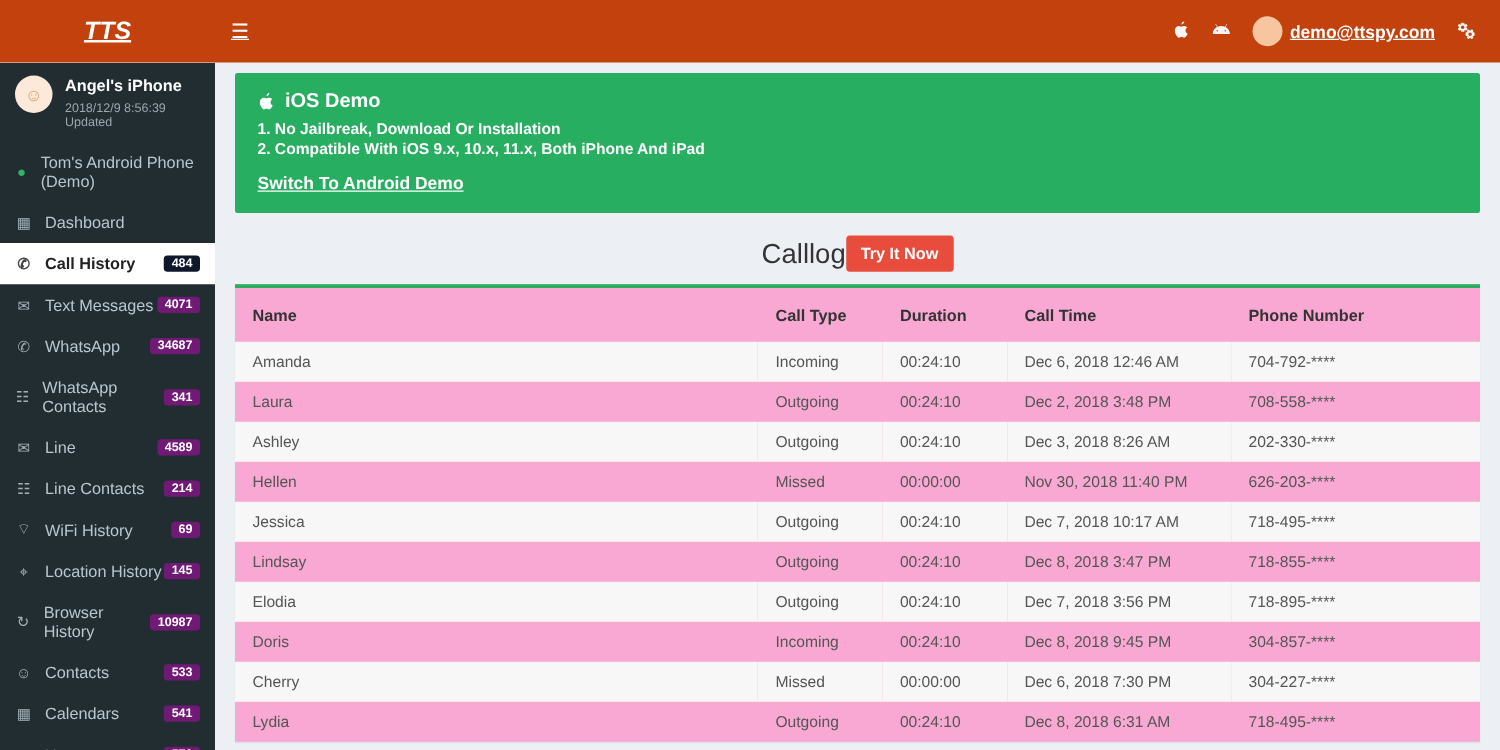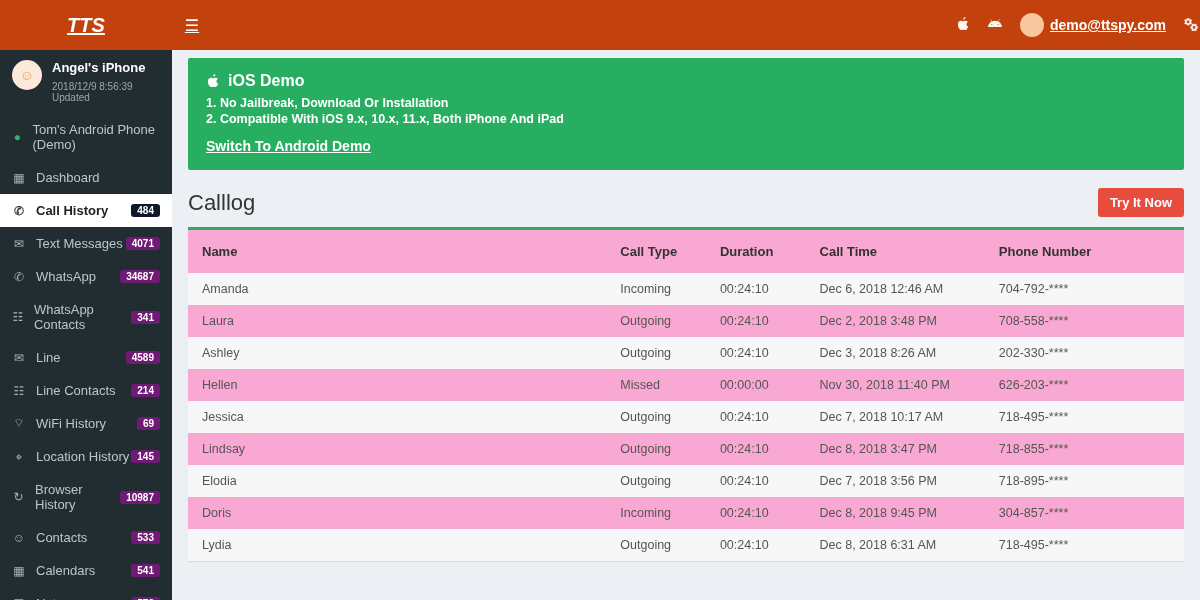--- a/index.html
+++ b/index.html
@@ -1,20 +1,20 @@
 <!DOCTYPE html>
 <html><head>
 <meta charset="utf-8">
 <style>
 * { box-sizing: border-box; margin: 0; padding: 0; }
 body { font-family: -apple-system, "Helvetica Neue", Arial, sans-serif; font-size: 13px; background: #ecf0f5; color: #333; }
 .topbar { height: 50px; background: #c2410c; display: flex; align-items: center; color: #fff; text-decoration: underline; }
 .logo { width: 172px; text-align: center; font-weight: 700; font-size: 20px; font-style: italic; }
 .menu-toggle { width: 40px; text-align: center; cursor: pointer; font-size: 16px; }
-.top-right { margin-left: auto; display: flex; align-items: center; gap: 18px; padding-right: 0; font-size: 14px; }
+.top-right { margin-left: auto; display: flex; align-items: center; gap: 18px; padding-right: 18px; font-size: 14px; }
 .top-right .iconbtn { cursor: pointer; opacity: 0.95; }
 .avatar-sm { width: 24px; height: 24px; border-radius: 50%; background: #f7c59f; display: inline-block; vertical-align: middle; margin-right: 6px; }
 .user-block { display: flex; align-items: center; cursor: pointer; font-weight: 600; }
 .layout { display: flex; height: calc(100vh - 50px); }
 .sidebar { width: 172px; background: #222d32; color: #b8c7ce; overflow-y: auto; }
 .device-block { padding: 10px 12px; display: flex; gap: 10px; align-items: flex-start; }
 .device-block .av { width: 30px; height: 30px; border-radius: 50%; background: #fde9d9; flex-shrink: 0; display:flex; align-items:center; justify-content:center; color:#e29b5a; font-size:14px; }
 .device-block .dev-name { color: #fff; font-weight: 600; font-size: 13px; }
 .device-block .dev-sub { font-size: 10px; color: #9aa7ad; margin-top: 6px; }
 .sidebar ul { list-style: none; }
@@ -23,21 +23,21 @@
 .sidebar li .lft { display: flex; align-items: center; gap: 10px; }
 .sidebar li .ic { width: 14px; text-align: center; font-size: 12px; opacity: 0.85; }
 .badge { background: #701a75; color: #fff; border-radius: 3px; padding: 1px 6px; font-size: 10px; font-weight: 700; }
 .sidebar li.active .badge { background: #0f172a; }
 .andbullet { color:#2ecc71; font-size:8px; }
 .main { flex: 1; overflow-y: auto; padding: 8px 16px 20px; }
 .demo-banner { background: #27ae60; color: #fff; border-radius: 2px; padding: 14px 18px 16px; margin-bottom: 18px; }
 .demo-banner h3 { font-size: 16px; font-weight: 700; margin-bottom: 6px; display:flex; align-items:center; gap:8px; }
 .demo-banner .line { font-size: 12.5px; font-weight: 600; margin-bottom: 2px; }
 .demo-banner a { color: #fff; font-weight: 700; text-decoration: underline; display: inline-block; margin-top: 10px; font-size: 14px; }
-.content-head { display: flex; justify-content: space-between; align-items: center; margin-bottom: 10px; }
+.content-head { display: flex; justify-content: center; align-items: center; margin-bottom: 10px; }
 .content-head h2 { font-weight: 400; font-size: 22px; color: #333; }
 .try-btn { background: #e74c3c; color: #fff; border: none; padding: 7px 12px; border-radius: 3px; font-size: 13px; cursor: pointer; font-weight: 600; }
 .panel { background: #f9a8d4; border-top: 3px solid #27ae60; box-shadow: 0 1px 1px rgba(0,0,0,0.08); padding: 0; }
 table { width: 100%; border-collapse: collapse; }
 th { text-align: left; padding: 14px 14px; font-size: 13px; font-weight: 700; color: #333; }
 td { padding: 9px 14px; font-size: 12.5px; color: #555; }
 tbody tr:nth-child(odd) { background: #f7f7f7; }
 .col-name { width: 42%; }
 .col-type { width: 10%; }
 .col-dur { width: 10%; }
@@ -265,20 +265,27 @@
               <td>718-895-****</td>
             </tr>
             <tr>
               <td>Doris</td>
               <td>Incoming</td>
               <td>00:24:10</td>
               <td>Dec 8, 2018 9:45 PM</td>
               <td>304-857-****</td>
             </tr>
             <tr>
+              <td>Cherry</td>
+              <td>Missed</td>
+              <td>00:00:00</td>
+              <td>Dec 6, 2018 7:30 PM</td>
+              <td>304-227-****</td>
+            </tr>
+            <tr>
               <td>Lydia</td>
               <td>Outgoing</td>
               <td>00:24:10</td>
               <td>Dec 8, 2018 6:31 AM</td>
               <td>718-495-****</td>
             </tr>
           </tbody>
       </table>
     </div>
   </main>

